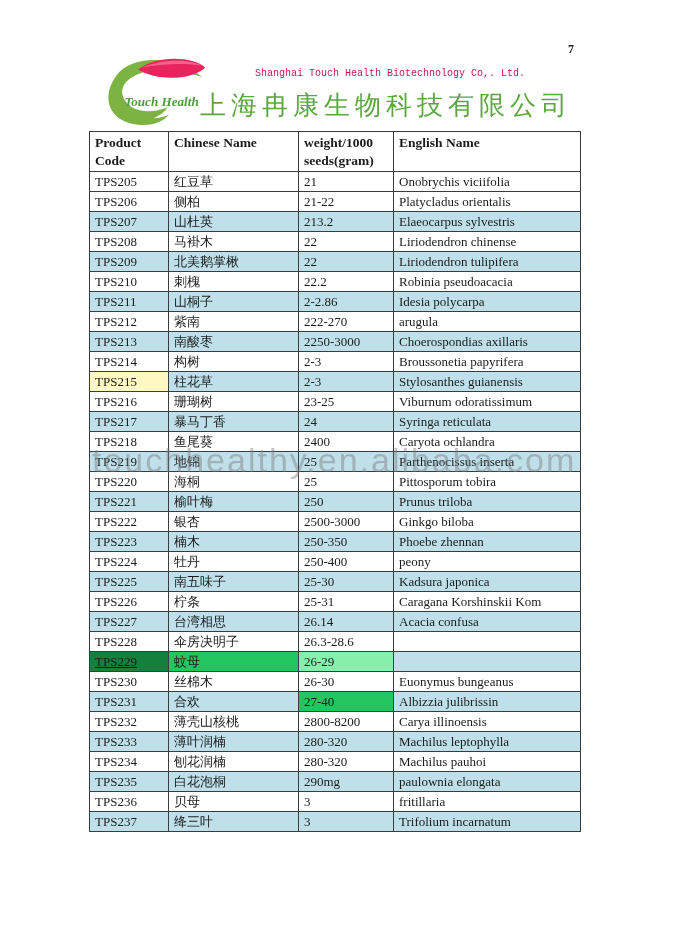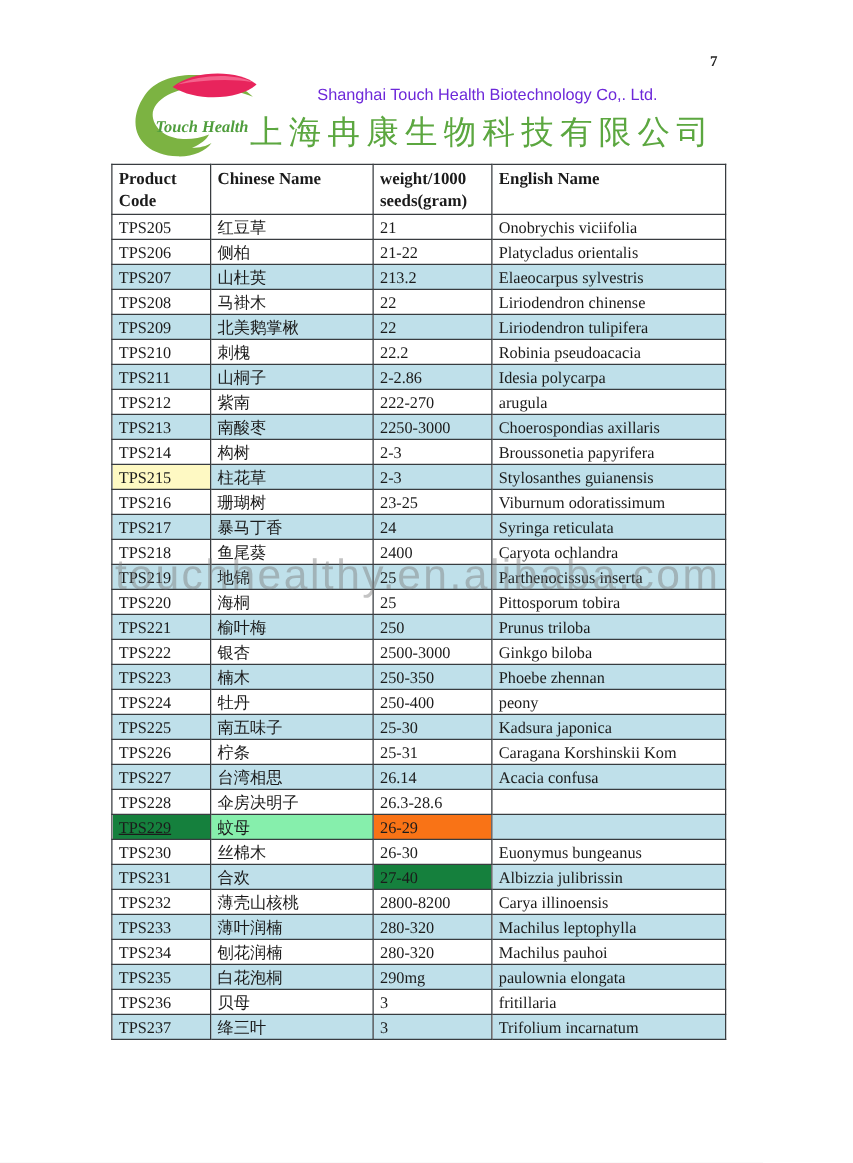--- a/index.html
+++ b/index.html
@@ -26,23 +26,23 @@
     top: 55px;
     width: 112px;
     height: 73px;
   }
   .company-en {
     position: absolute;
     left: 198px;
     top: 68px;
     width: 384px;
     text-align: center;
-    font-family: Liberation Sans, sans-serif;
-    font-size: 13px;
-    color: #6d28d9;
+    font-family: Liberation Mono, monospace;
+    font-size: 10px;
+    color: #be185d;
     white-space: nowrap;
   }
   .company-zh {
     position: absolute;
     left: 200px;
     top: 88px;
     width: 384px;
     text-align: left;
     font-family: "Liberation Sans", sans-serif;
     font-size: 26px;
@@ -289,34 +289,34 @@
           <td style="background: rgb(191, 224, 234);">Acacia confusa</td>
         </tr>
         <tr>
           <td>TPS228</td>
           <td>伞房决明子</td>
           <td>26.3-28.6</td>
           <td></td>
         </tr>
         <tr>
           <td style="background: #15803d; text-decoration: underline;">TPS229</td>
-          <td style="background: #86efac;">蚊母</td>
-          <td style="background: #f97316;">26-29</td>
+          <td style="background: #22c55e;">蚊母</td>
+          <td style="background: #86efac;">26-29</td>
           <td style="background: rgb(191, 224, 234);"></td>
         </tr>
         <tr>
           <td>TPS230</td>
           <td>丝棉木</td>
           <td>26-30</td>
           <td>Euonymus bungeanus</td>
         </tr>
         <tr>
           <td style="background: rgb(191, 224, 234);">TPS231</td>
           <td style="background: rgb(191, 224, 234);">合欢</td>
-          <td style="background: #15803d;">27-40</td>
+          <td style="background: #22c55e;">27-40</td>
           <td style="background: rgb(191, 224, 234); margin-left: 44px;">Albizzia  julibrissin</td>
         </tr>
         <tr>
           <td>TPS232</td>
           <td>薄壳山核桃</td>
           <td>2800-8200</td>
           <td>Carya illinoensis</td>
         </tr>
         <tr>
           <td style="background: rgb(191, 224, 234);">TPS233</td>

